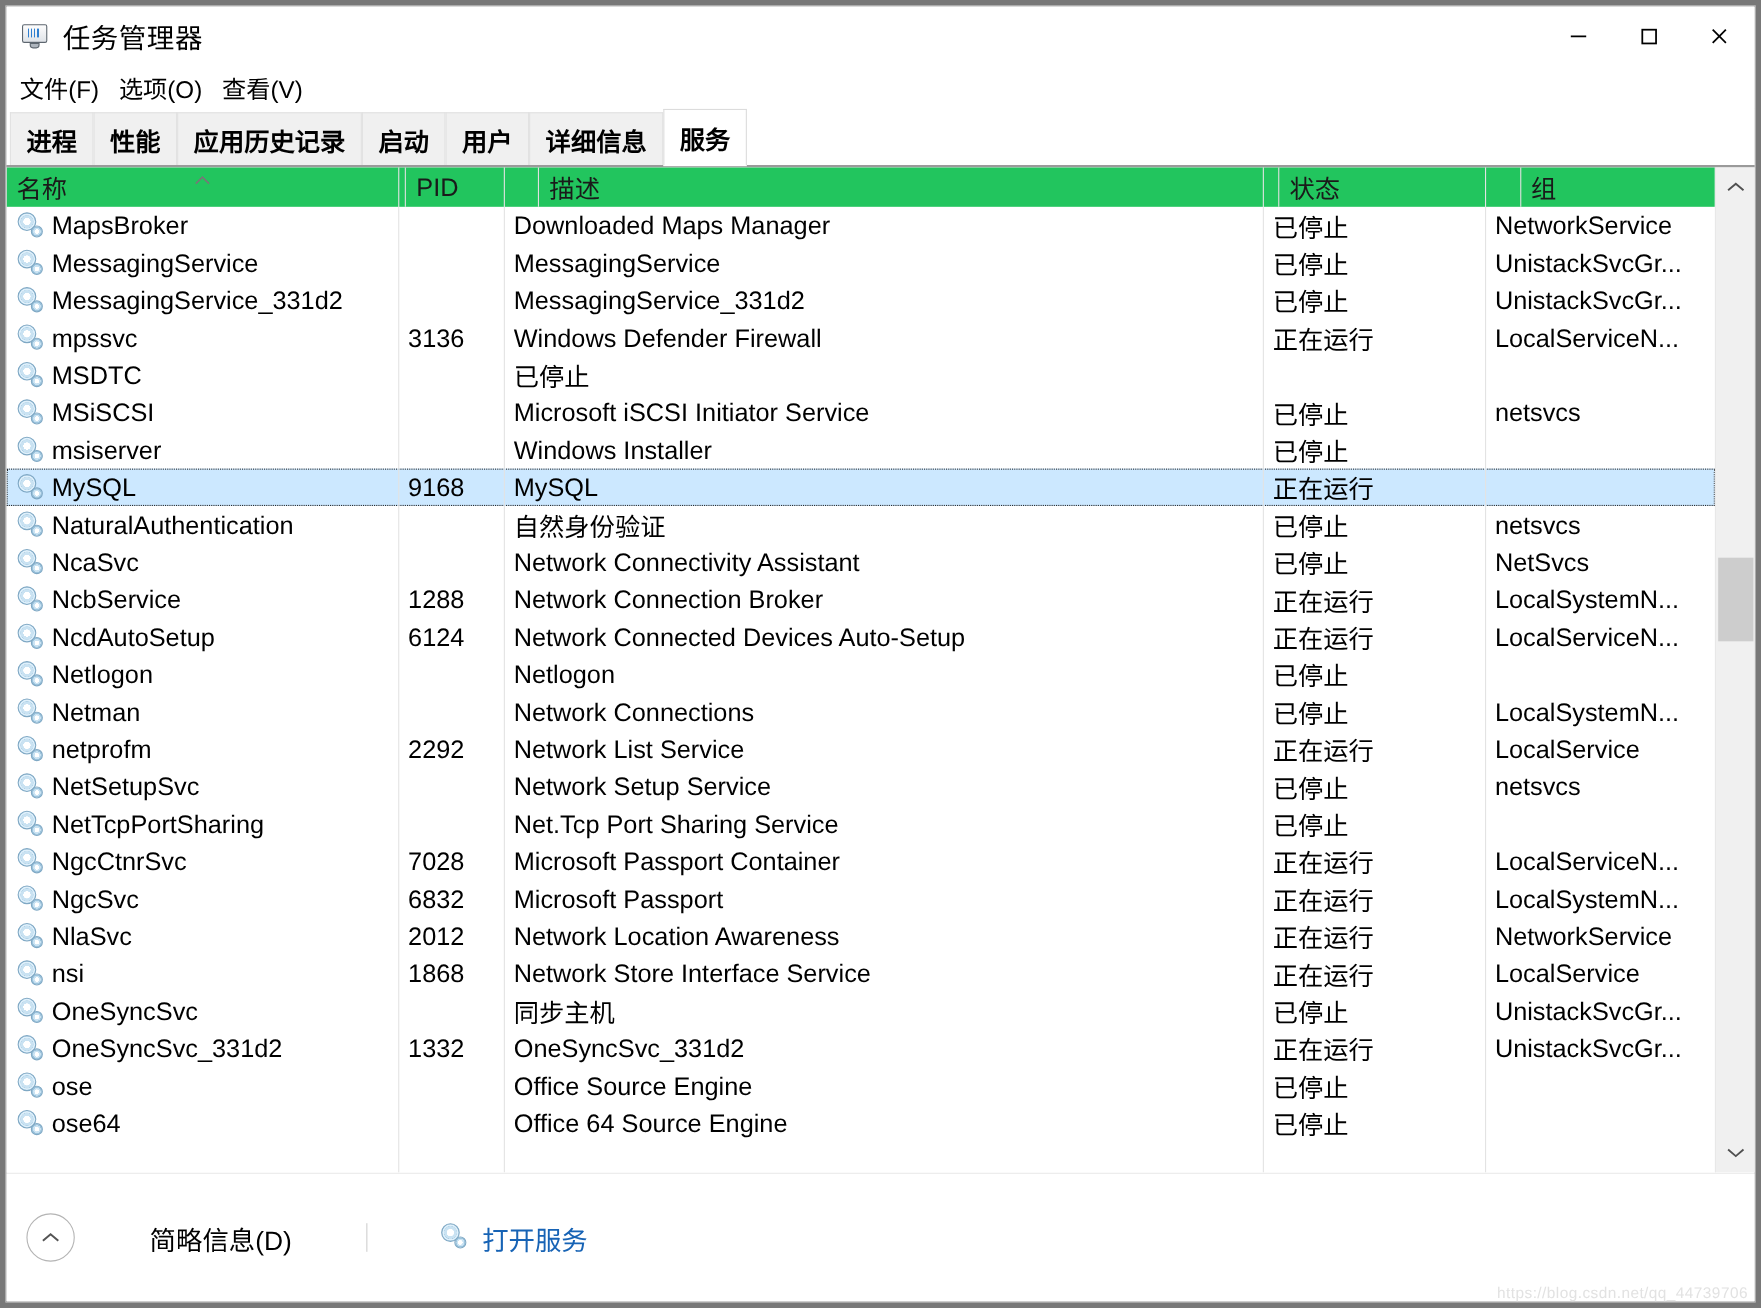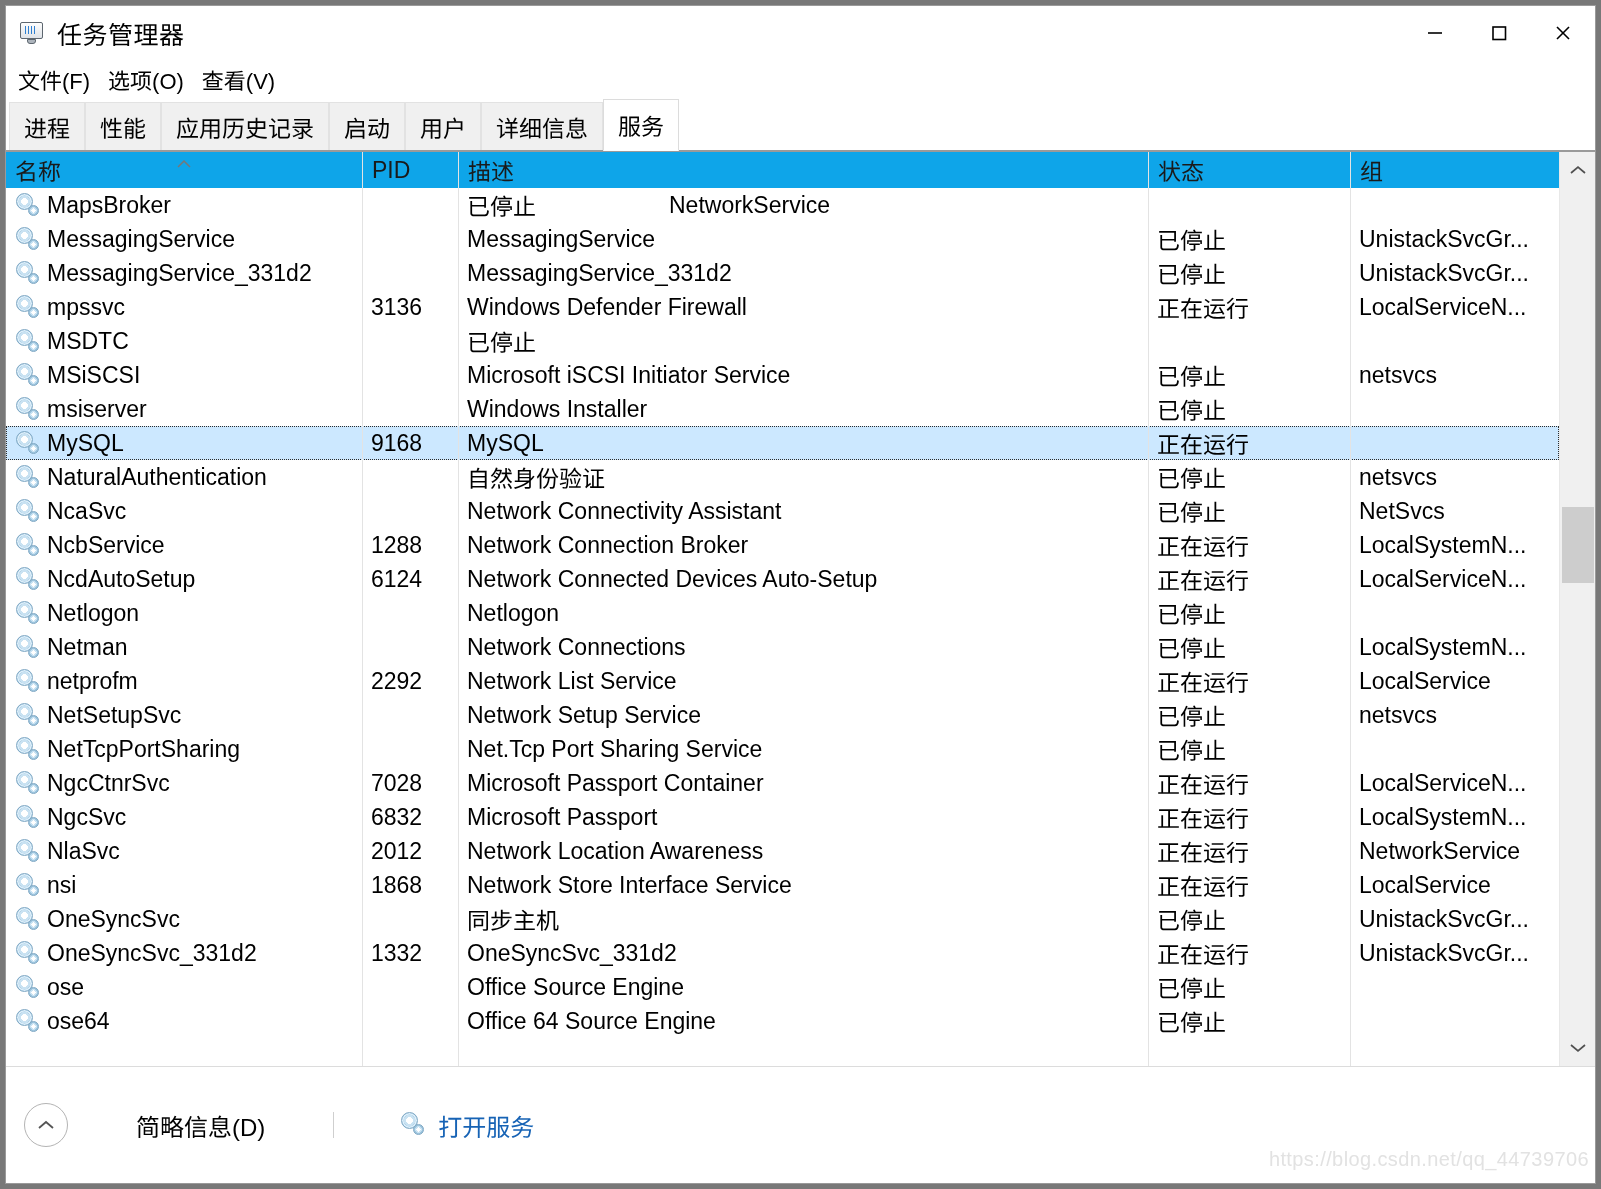--- a/index.html
+++ b/index.html
@@ -138,20 +138,21 @@
     font-size: 23px;
     color: #000;
     background: #f0f0f0;
     border: 1px solid #e2e2e2;
     border-bottom: none;
     box-sizing: border-box;
     cursor: default;
     white-space: nowrap;
     position: relative;
     top: 0;
+    font-weight: bold;
   }
   .tab + .tab { margin-left: 0px; }
   .tab.active {
     background: #ffffff;
     border: 1px solid #dcdcdc;
     border-bottom: 1px solid #ffffff;
     height: 52px;
     z-index: 3;
     margin-bottom: -1px;
   }
@@ -177,23 +178,24 @@
     flex: 1 1 auto;
     position: relative;
     overflow: hidden;
   }
 
   
   #col-header {
     height: 36px;
     display: flex;
     align-items: center;
-    background: #0ea5e9;
-    position: relative;
-    box-sizing: border-box;
+    background: #22c55e;
+    position: relative;
+    box-sizing: border-box;
+    gap: 31px;
   }
   .col-h {
     font-size: 23px;
     color: #1a1a1a;
     box-sizing: border-box;
     position: relative;
     height: 36px;
     display: flex;
     align-items: center;
     padding-left: 9px;
@@ -385,22 +387,22 @@
   #open-services .gear { flex: 0 0 28px; width:28px; height:28px; margin-right:10px; }
   #open-services-label {
     font-size: 24px;
     color: #1763b5;
     white-space: nowrap;
   }
 
   #watermark {
     position: absolute;
     right: 6px;
-    bottom: 12px;
-    font-size: 20px;
+    bottom: 0;
+    font-size: 14px;
     color: #e2e2e2;
     letter-spacing: 0.4px;
     user-select: none;
     white-space: nowrap;
   }
 </style>
 </head>
 <body>
 
 <div id="window">
@@ -469,20 +471,21 @@
       <div id="rows">
           <div class="row">
             <div class="cell c-name">
               <span class="gear">
                 <span class="big"></span>
                 <span class="small"></span>
               </span>
               <span>MapsBroker</span>
             </div>
             <div class="cell c-pid"></div>
+            <div class="cell c-desc">Downloaded Maps Manager</div>
             <div class="cell c-stat">已停止</div>
             <div class="cell c-group">NetworkService</div>
           </div>
           <div class="row">
             <div class="cell c-name">
               <span class="gear">
                 <span class="big"></span>
                 <span class="small"></span>
               </span>
               <span>MessagingService</span>

